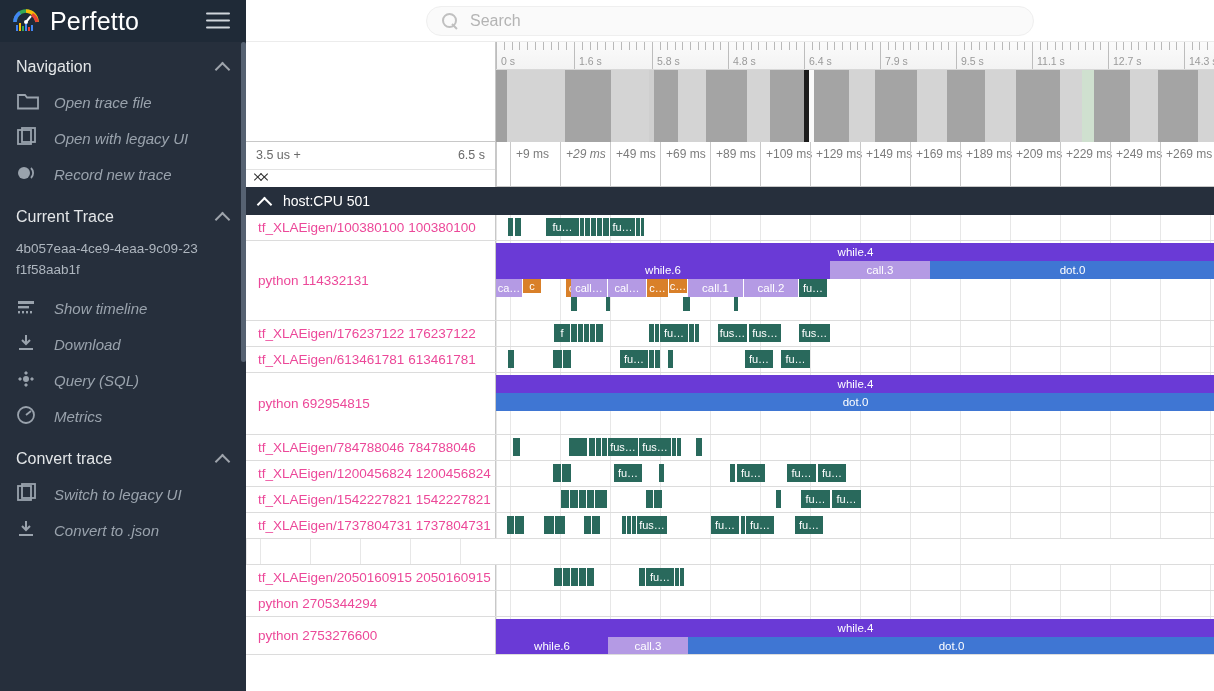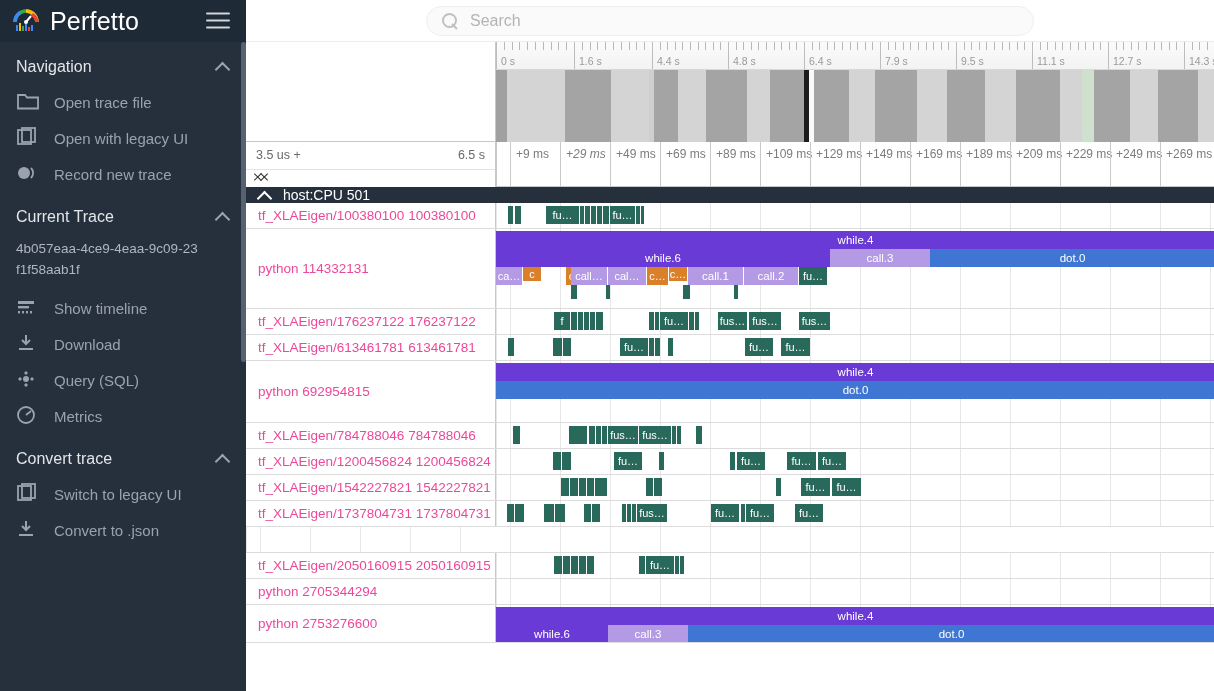--- a/index.html
+++ b/index.html
@@ -56,21 +56,21 @@
     width: 9px; height: 9px;
     border-left: 2px solid #c6cbd1; border-top: 2px solid #c6cbd1;
     transform: rotate(45deg);
   }
   .sb-item {
     display: flex; align-items: center;
     padding: 6px 16px; height: 36px;
     color: #9aa3ad; font-size: 15px; cursor: pointer;
   }
   .sb-ico { width: 26px; height: 22px; margin-right: 12px; flex: 0 0 26px; position: relative; }
-  .sb-label { white-space: nowrap; }
+  .sb-label { white-space: nowrap; font-style: italic; }
   .trace-id {
     padding: 4px 16px 10px 16px;
     font-size: 13.5px; color: #aeb6bf; line-height: 21px;
     word-break: break-all; width: 216px;
   }
   .sb-scrollbar {
     position: absolute; right: 0; top: 42px; width: 5px; height: 320px;
     background: #566272; border-radius: 3px;
   }
 
@@ -158,21 +158,21 @@
   }
   .ms-cell {
     position: absolute; top: 0; bottom: 0;
     border-left: 1px solid #c9c9c9;
     font-size: 12px; color: #7c7c7c;
     padding-left: 5px; padding-top: 5px; white-space: nowrap;
   }
 
   
   .group-hdr {
-    height: 16px; width: 968px; background: #262f3c; color: #fff;
+    height: 28px; width: 968px; background: #262f3c; color: #fff;
     display: flex; align-items: center; padding-left: 12px;
     font-size: 14px; cursor: pointer;
   }
   .group-chev { width: 15px; height: 15px; position: relative; margin-right: 10px; }
   .group-chev::before {
     content:""; position:absolute; left:1px; top:5px; width:9px; height:9px;
     border-left:2px solid #fff; border-top:2px solid #fff; transform: rotate(45deg);
   }
 
   
@@ -367,21 +367,21 @@
             <div class="rmaj" style="left: 78px;">1.6 s</div>
             <div class="rmin" style="left: 85.8px;"></div>
             <div class="rmin" style="left: 93.6px;"></div>
             <div class="rmin" style="left: 101.4px;"></div>
             <div class="rmin" style="left: 109.2px;"></div>
             <div class="rmin" style="left: 117px;"></div>
             <div class="rmin" style="left: 124.8px;"></div>
             <div class="rmin" style="left: 132.6px;"></div>
             <div class="rmin" style="left: 140.4px;"></div>
             <div class="rmin" style="left: 148.2px;"></div>
-            <div class="rmaj" style="left: 156px;">4.4 s</div>
+            <div class="rmaj" style="left: 156px;">5.8 s</div>
             <div class="rmin" style="left: 163.6px;"></div>
             <div class="rmin" style="left: 171.2px;"></div>
             <div class="rmin" style="left: 178.8px;"></div>
             <div class="rmin" style="left: 186.4px;"></div>
             <div class="rmin" style="left: 194px;"></div>
             <div class="rmin" style="left: 201.6px;"></div>
             <div class="rmin" style="left: 209.2px;"></div>
             <div class="rmin" style="left: 216.8px;"></div>
             <div class="rmin" style="left: 224.4px;"></div>
             <div class="rmaj" style="left: 232px;">4.8 s</div>

